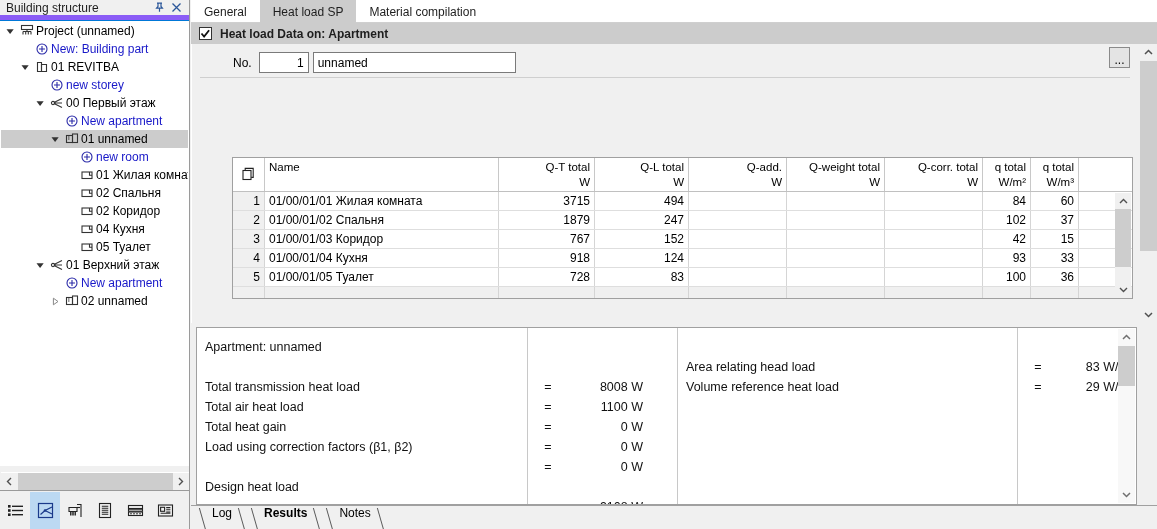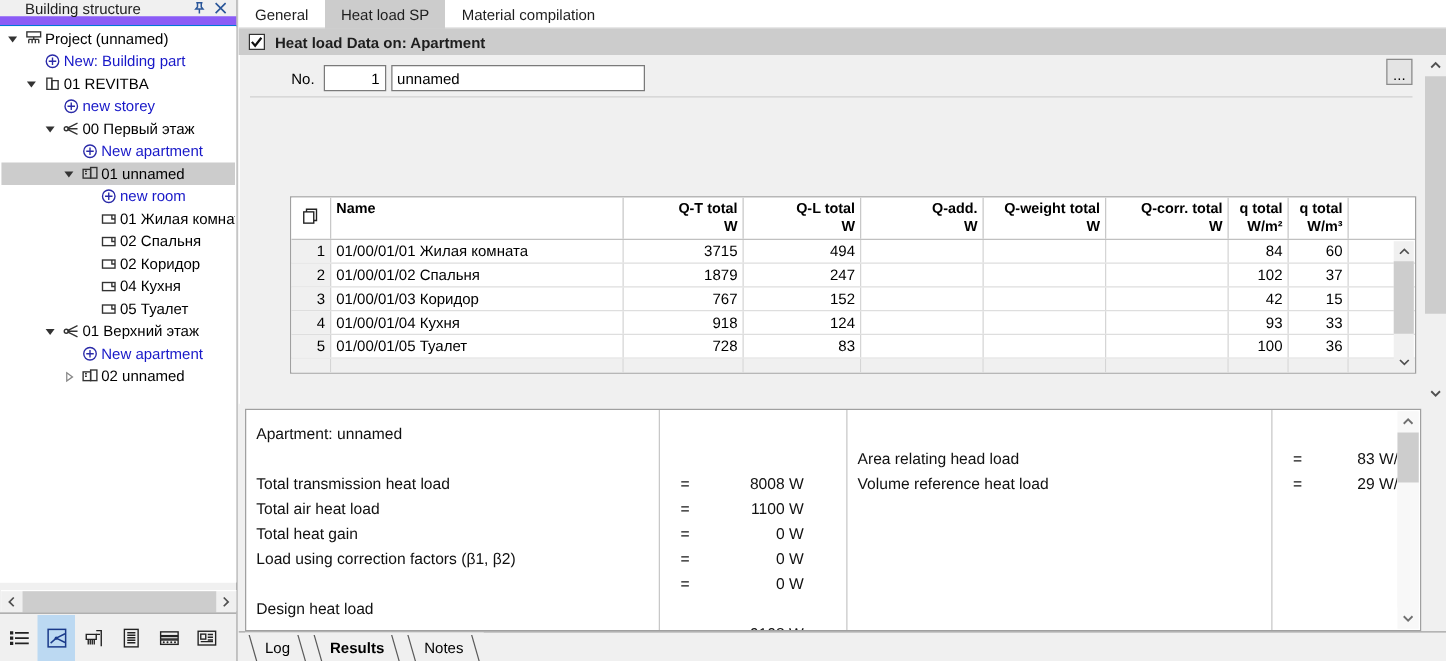--- a/index.html
+++ b/index.html
@@ -16,23 +16,23 @@
   #app { position: relative; width: 1157px; height: 529px; background:#f0f0f0; }
 
   
   #left-panel {
     position: absolute; left: 0; top: 0; width: 190px; height: 529px;
     background: #f0f0f0;
     border-right: 1px solid #9a9a9a;
   }
   .panel-title {
     height: 20px; display: flex; align-items: center;
-    padding: 0 4px 0 20px;
+    padding: 0 4px 0 6px;
     background: #f0f0f0;
-    border-bottom: 7px solid #8b5cf6;
+    border-bottom: 5px solid #8b5cf6;
   }
   .panel-title .ptitle {
     flex: 1; font-size: 12px; color: #1e1e1e; white-space: nowrap; overflow: hidden;
   }
   .panel-btn {
     width: 17px; height: 16px; display: flex; align-items: center; justify-content: center;
     color: #2a5699; cursor: pointer;
   }
   .panel-btn svg { display:block; }
   .accentline { height: 2px; background: #0078d7; width: 100%; }
@@ -148,21 +148,21 @@
   
   #grid {
     position: absolute; left: 40px; top: 113px; width: 901px; height: 142px;
     background: #fff; border: 1px solid #a0a0a0;
     display: flex; flex-direction: column; overflow: hidden;
   }
   #grid-head { display: flex; height: 34px; flex: none; background:#fff; border-bottom: 1px solid #c0c0c0;}
   .hcell {
     border-right: 1px solid #c8c8c8; font-size: 11.5px; color:#000;
     padding: 2px 4px 0 4px; display:flex; flex-direction: column; justify-content: flex-start;
-    overflow: hidden; white-space: nowrap; font-weight: bold;
+    overflow: hidden; white-space: nowrap;
   }
   .hcell.r { align-items: flex-end; text-align: right; }
   .hcell .l1 { line-height: 15px; }
   .hcell .l2 { line-height: 14px; }
   #grid-body { flex: 1; display: flex; flex-direction: column; overflow: hidden; }
   .grow { display:flex; height: 19px; flex:none; border-bottom: 1px solid #dedede; }
   .gcell {
     border-right: 1px solid #d5d5d5; font-size: 12px; color:#000;
     padding: 0 4px; display:flex; align-items:center; white-space: nowrap; overflow:hidden;
   }
@@ -212,21 +212,21 @@
   .req { width: 40px; text-align: center; font-size: 12.5px; }
   .rval { width: 75px; text-align: right; font-size: 12.5px; }
 
   
   #bottomtabs {
     position: absolute; left: 0; bottom: 0; right: 0; height: 24px;
     background: #f0f0f0; border-top: 1px solid #a0a0a0;
     display: flex; align-items: stretch; padding-left: 5px;
   }
   .btab {
-    position: relative; height: 24px; display:flex; align-items:center;
+    position: relative; height: 24px; display:flex; 
     padding: 0 16px; font-size: 12px; color:#000; cursor:pointer;
     background: #f0f0f0;
   }
   .btab::before, .btab::after {
     content:""; position:absolute; top:2px; width:1px; height:22px; background:#5a5a5a;
   }
   .btab::before { left: 6px; transform: skewX(16deg); }
   .btab::after  { right: 6px; transform: skewX(16deg); }
   .btab.active { font-weight: bold; }
   .btab span { position: relative; z-index: 1; }

